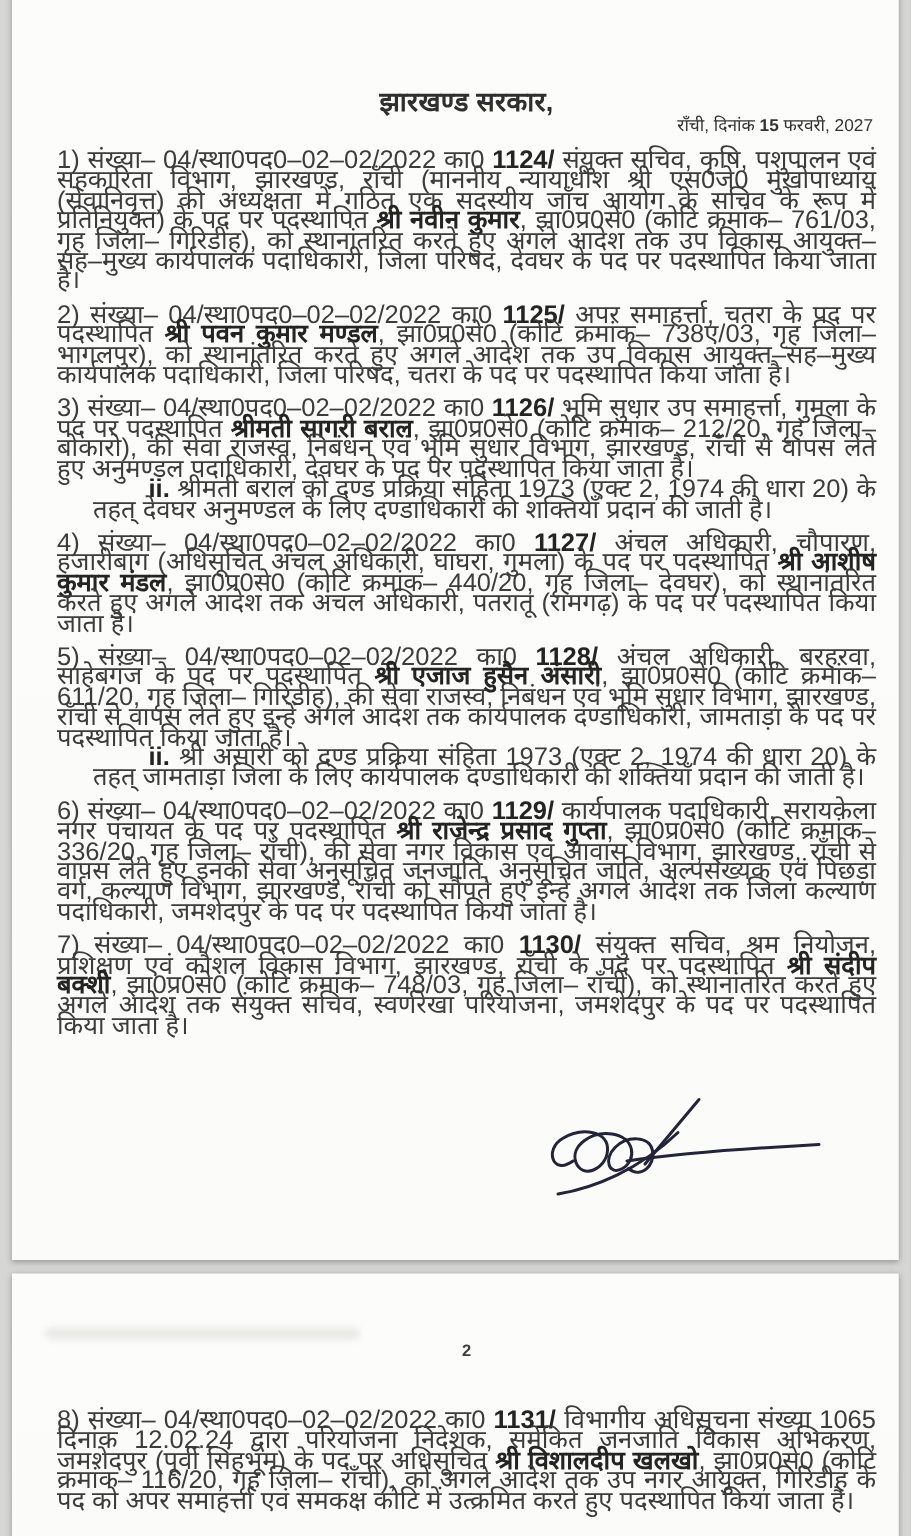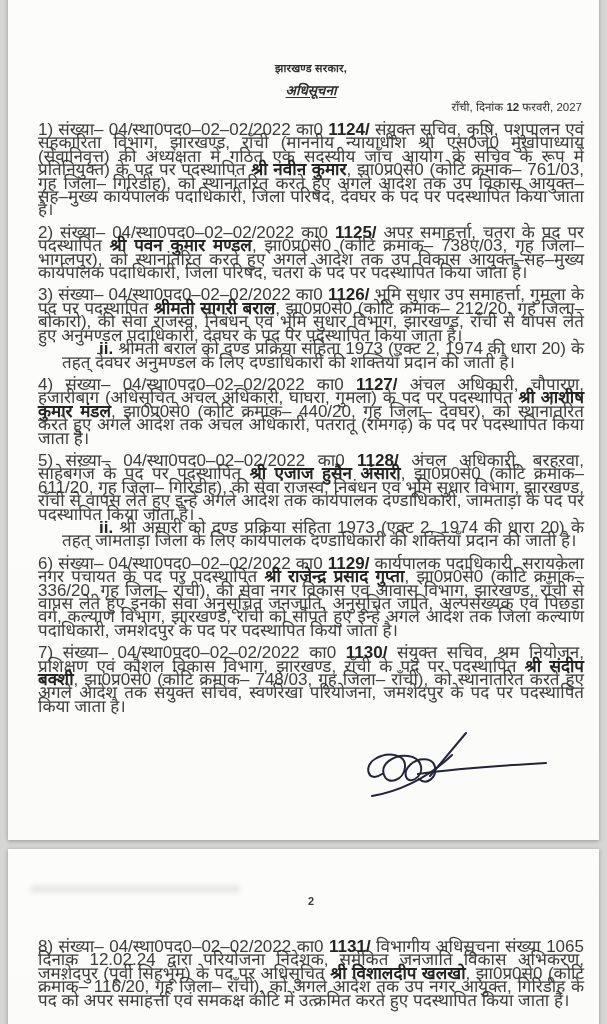--- a/index.html
+++ b/index.html
@@ -14,21 +14,21 @@
     background:linear-gradient(180deg,#fcfcfa 0%,#fbfbf9 100%);
     box-shadow:0 1px 4px rgba(70,70,70,.45);
     box-sizing:border-box;
   }
   #page1 { top:-8px; height:848px; }
   #page2 { top:849px; height:190px; }
   .content { padding:0 15px 0 30px; }
   #page1 .content { padding-top:68px; }
   #page2 .content { padding-top:46px; }
 
-  .h-gov, .h-dept { text-align:center; font-weight:bold; font-size:11px; line-height:16px; color:#2f2f2f; letter-spacing:.2px; }
+  .h-gov, .h-dept { text-align:center; font-weight:bold; font-size:18px; line-height:16px; color:#2f2f2f; letter-spacing:.2px; }
   .h-dept span, .h-title span { text-decoration:underline; text-underline-offset:2px; }
   .h-title { text-align:center; font-weight:bold; font-style:italic; font-size:13.5px; line-height:17px; margin-top:6px; color:#2f2f2f; }
   .h-date { text-align:right; font-size:11.5px; line-height:14px; margin-top:1px; color:#333; padding-right:2px; }
   .h-date .b { font-weight:bold; }
 
   .bodytext { margin-top:9px; }
   .para {
     margin:0 0 9px 0; font-size:17px; line-height:13.4px;
     text-align:justify; color:#3c3c3c;
   }
@@ -46,22 +46,21 @@
   }
 </style>
 </head>
 <body>
 
 <div id="canvas">
 
   <div class="page" id="page1">
     <div class="content">
       <div class="h-gov">झारखण्ड सरकार,</div>
-      <div class="h-title"><span>अधिसूचना</span></div>
-      <div class="h-date"><span>राँची, दिनांक </span><span class="b">12</span><span> फरवरी, 2027</span></div>
+      <div class="h-date"><span>राँची, दिनांक </span><span class="b">15</span><span> फरवरी, 2027</span></div>
       <div class="bodytext">
           <p class="para"><span>1) संख्या– 04/स्था0पद0–02–02/2022 का0 </span><span class="b">1124/</span><span> संयुक्त सचिव, कृषि, पशुपालन एवं सहकारिता विभाग, झारखण्ड, राँची (माननीय न्यायाधीश श्री एस0जे0 मुखोपाध्याय (सेवानिवृत्त) की अध्यक्षता में गठित एक सदस्यीय जाँच आयोग के सचिव के रूप में प्रतिनियुक्त) के पद पर पदस्थापित </span><span class="b">श्री नवीन कुमार</span><span>, झा0प्र0से0 (कोटि क्रमांक– 761/03, गृह जिला– गिरिडीह), को स्थानांतरित करते हुए अगले आदेश तक उप विकास आयुक्त–सह–मुख्य कार्यपालक पदाधिकारी, जिला परिषद, देवघर के पद पर पदस्थापित किया जाता है।</span></p>
           <p class="para"><span>2) संख्या– 04/स्था0पद0–02–02/2022 का0 </span><span class="b">1125/</span><span> अपर समाहर्त्ता, चतरा के पद पर पदस्थापित </span><span class="b">श्री पवन कुमार मण्डल</span><span>, झा0प्र0से0 (कोटि क्रमांक– 738ए/03, गृह जिला– भागलपुर), को स्थानांतरित करते हुए अगले आदेश तक उप विकास आयुक्त–सह–मुख्य कार्यपालक पदाधिकारी, जिला परिषद, चतरा के पद पर पदस्थापित किया जाता है।</span></p>
           <p class="para"><span>3) संख्या– 04/स्था0पद0–02–02/2022 का0 </span><span class="b">1126/</span><span> भूमि सुधार उप समाहर्त्ता, गुमला के पद पर पदस्थापित </span><span class="b">श्रीमती सागरी बराल</span><span>, झा0प्र0से0 (कोटि क्रमांक– 212/20, गृह जिला– बोकारो), की सेवा राजस्व, निबंधन एवं भूमि सुधार विभाग, झारखण्ड, राँची से वापस लेते हुए अनुमण्डल पदाधिकारी, देवघर के पद पर पदस्थापित किया जाता है।</span></p>
           <p class="para indent"><span class="b">ii.</span><span> श्रीमती बराल को दण्ड प्रक्रिया संहिता 1973 (एक्ट 2, 1974 की धारा 20) के तहत् देवघर अनुमण्डल के लिए दण्डाधिकारी की शक्तियाँ प्रदान की जाती है।</span></p>
           <p class="para"><span>4) संख्या– 04/स्था0पद0–02–02/2022 का0 </span><span class="b">1127/</span><span> अंचल अधिकारी, चौपारण, हजारीबाग (अधिसूचित अंचल अधिकारी, घाघरा, गुमला) के पद पर पदस्थापित </span><span class="b">श्री आशीष कुमार मंडल</span><span>, झा0प्र0से0 (कोटि क्रमांक– 440/20, गृह जिला– देवघर), को स्थानांतरित करते हुए अगले आदेश तक अंचल अधिकारी, पतरातू (रामगढ़) के पद पर पदस्थापित किया जाता है।</span></p>
           <p class="para"><span>5) संख्या– 04/स्था0पद0–02–02/2022 का0 </span><span class="b">1128/</span><span> अंचल अधिकारी, बरहरवा, साहेबगंज के पद पर पदस्थापित </span><span class="b">श्री एजाज हुसैन अंसारी</span><span>, झा0प्र0से0 (कोटि क्रमांक– 611/20, गृह जिला– गिरिडीह), की सेवा राजस्व, निबंधन एवं भूमि सुधार विभाग, झारखण्ड, राँची से वापस लेते हुए इन्हें अगले आदेश तक कार्यपालक दण्डाधिकारी, जामताड़ा के पद पर पदस्थापित किया जाता है।</span></p>
           <p class="para indent"><span class="b">ii.</span><span> श्री अंसारी को दण्ड प्रक्रिया संहिता 1973 (एक्ट 2, 1974 की धारा 20) के तहत् जामताड़ा जिला के लिए कार्यपालक दण्डाधिकारी की शक्तियाँ प्रदान की जाती है।</span></p>
           <p class="para"><span>6) संख्या– 04/स्था0पद0–02–02/2022 का0 </span><span class="b">1129/</span><span> कार्यपालक पदाधिकारी, सरायकेला नगर पंचायत के पद पर पदस्थापित </span><span class="b">श्री राजेन्द्र प्रसाद गुप्ता</span><span>, झा0प्र0से0 (कोटि क्रमांक– 336/20, गृह जिला– राँची), की सेवा नगर विकास एवं आवास विभाग, झारखण्ड, राँची से वापस लेते हुए इनकी सेवा अनुसूचित जनजाति, अनुसूचित जाति, अल्पसंख्यक एवं पिछड़ा वर्ग, कल्याण विभाग, झारखण्ड, राँची को सौंपते हुए इन्हें अगले आदेश तक जिला कल्याण पदाधिकारी, जमशेदपुर के पद पर पदस्थापित किया जाता है।</span></p>
           <p class="para"><span>7) संख्या– 04/स्था0पद0–02–02/2022 का0 </span><span class="b">1130/</span><span> संयुक्त सचिव, श्रम नियोजन, प्रशिक्षण एवं कौशल विकास विभाग, झारखण्ड, राँची के पद पर पदस्थापित </span><span class="b">श्री संदीप बक्शी</span><span>, झा0प्र0से0 (कोटि क्रमांक– 748/03, गृह जिला– राँची), को स्थानांतरित करते हुए अगले आदेश तक संयुक्त सचिव, स्वर्णरेखा परियोजना, जमशेदपुर के पद पर पदस्थापित किया जाता है।</span></p>

